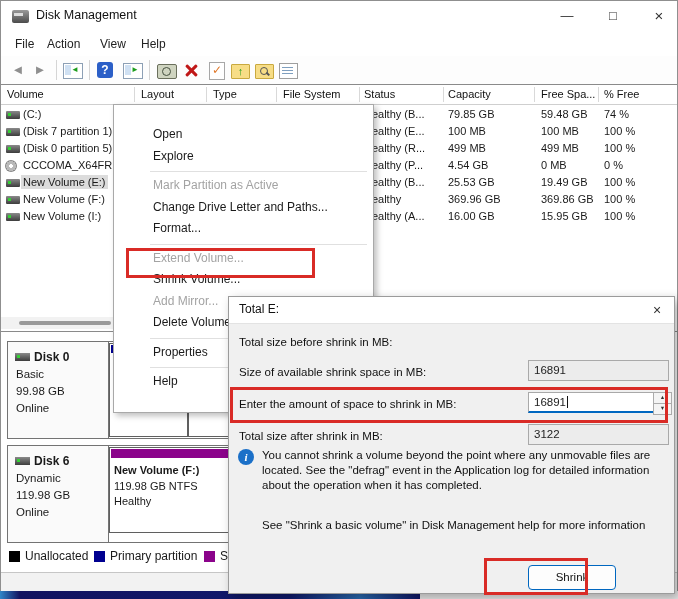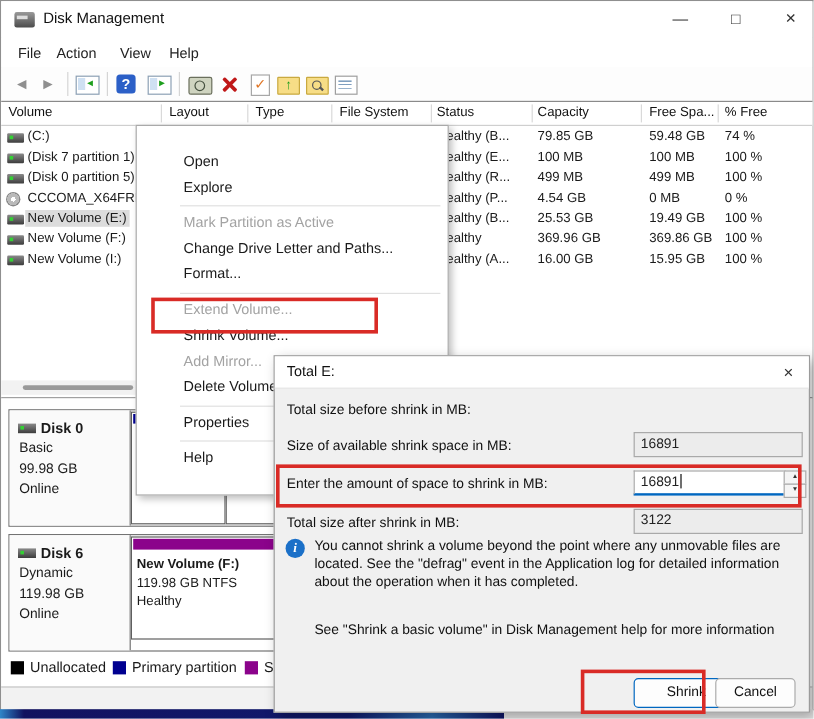--- a/index.html
+++ b/index.html
@@ -336,16 +336,15 @@
     <div class="redbox" id="red-field"></div>
 
     <div class="dlg-label" style="top:133px">Total size after shrink in MB:</div>
     <div class="dlg-field" style="top:127px">3122</div>
 
     <div id="info-icon">i</div>
     <div id="info-text">You cannot shrink a volume beyond the point where any unmovable files are located. See the "defrag" event in the Application log for detailed information about the operation when it has completed.</div>
     <div id="help-text">See "Shrink a basic volume" in Disk Management help for more information</div>
 
     <div class="dlg-btn" id="btn-shrink">Shrink</div>
-    <div class="dlg-btn" id="btn-cancel">Cancel</div>
     <div class="redbox" id="red-btn"></div>
   </div>
 </div>
 
 </body></html>

